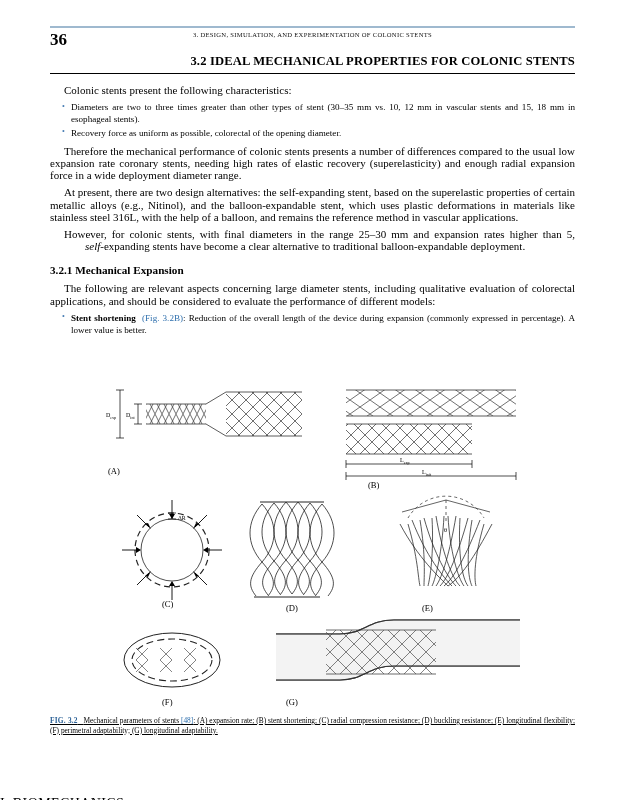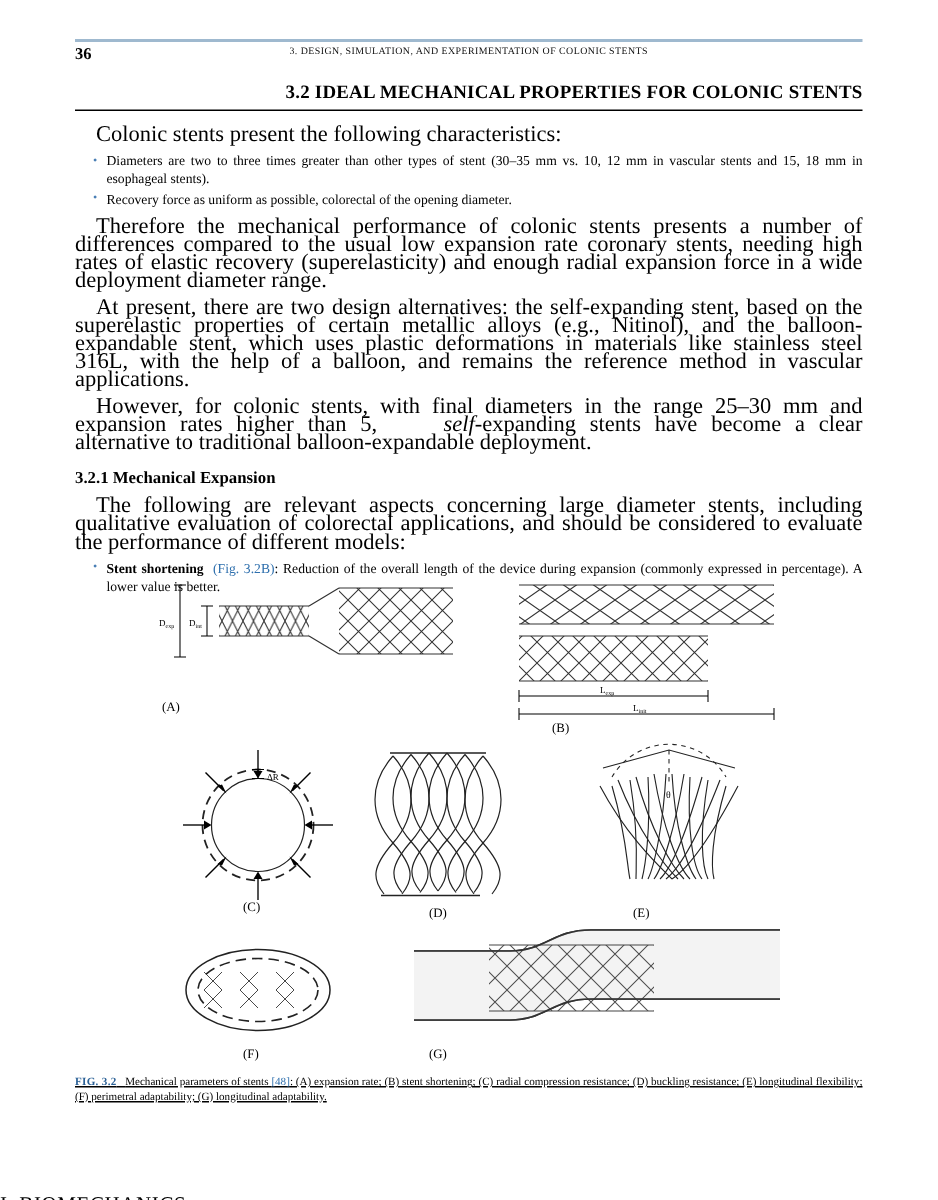--- a/index.html
+++ b/index.html
@@ -36,42 +36,42 @@
     top: 31px;
     font-size: 6.6px;
     letter-spacing: 0.3px;
     text-align: center;
     color: #111;
   }
   .folio {
     position: absolute;
     left: 50px;
     top: 30px;
-    font-size: 11px;
+    font-size: 17px;
     font-weight: bold;
   }
   .content {
     position: absolute;
     left: 50px;
     top: 48px;
     width: 525px;
   }
   h1.section-title {
     font-size: 12.6px;
     font-weight: bold;
     text-align: right;
     margin: 6px 0 4px 0;
     letter-spacing: 0.15px;
   }
   .rule-under-title {
     border-bottom: 1.6px solid #000;
     margin: 0 0 10px 0;
   }
   p.body {
-    font-size: 15px;
+    font-size: 11px;
     line-height: 12.2px;
     text-align: justify;
     margin: 0 0 5px 0;
     text-indent: 14px;
     font-family: Liberation Serif, serif;
   }
   ul.bullets {
     list-style: none;
     margin: 0 0 6px 0;
     padding: 0 0 0 12px;

